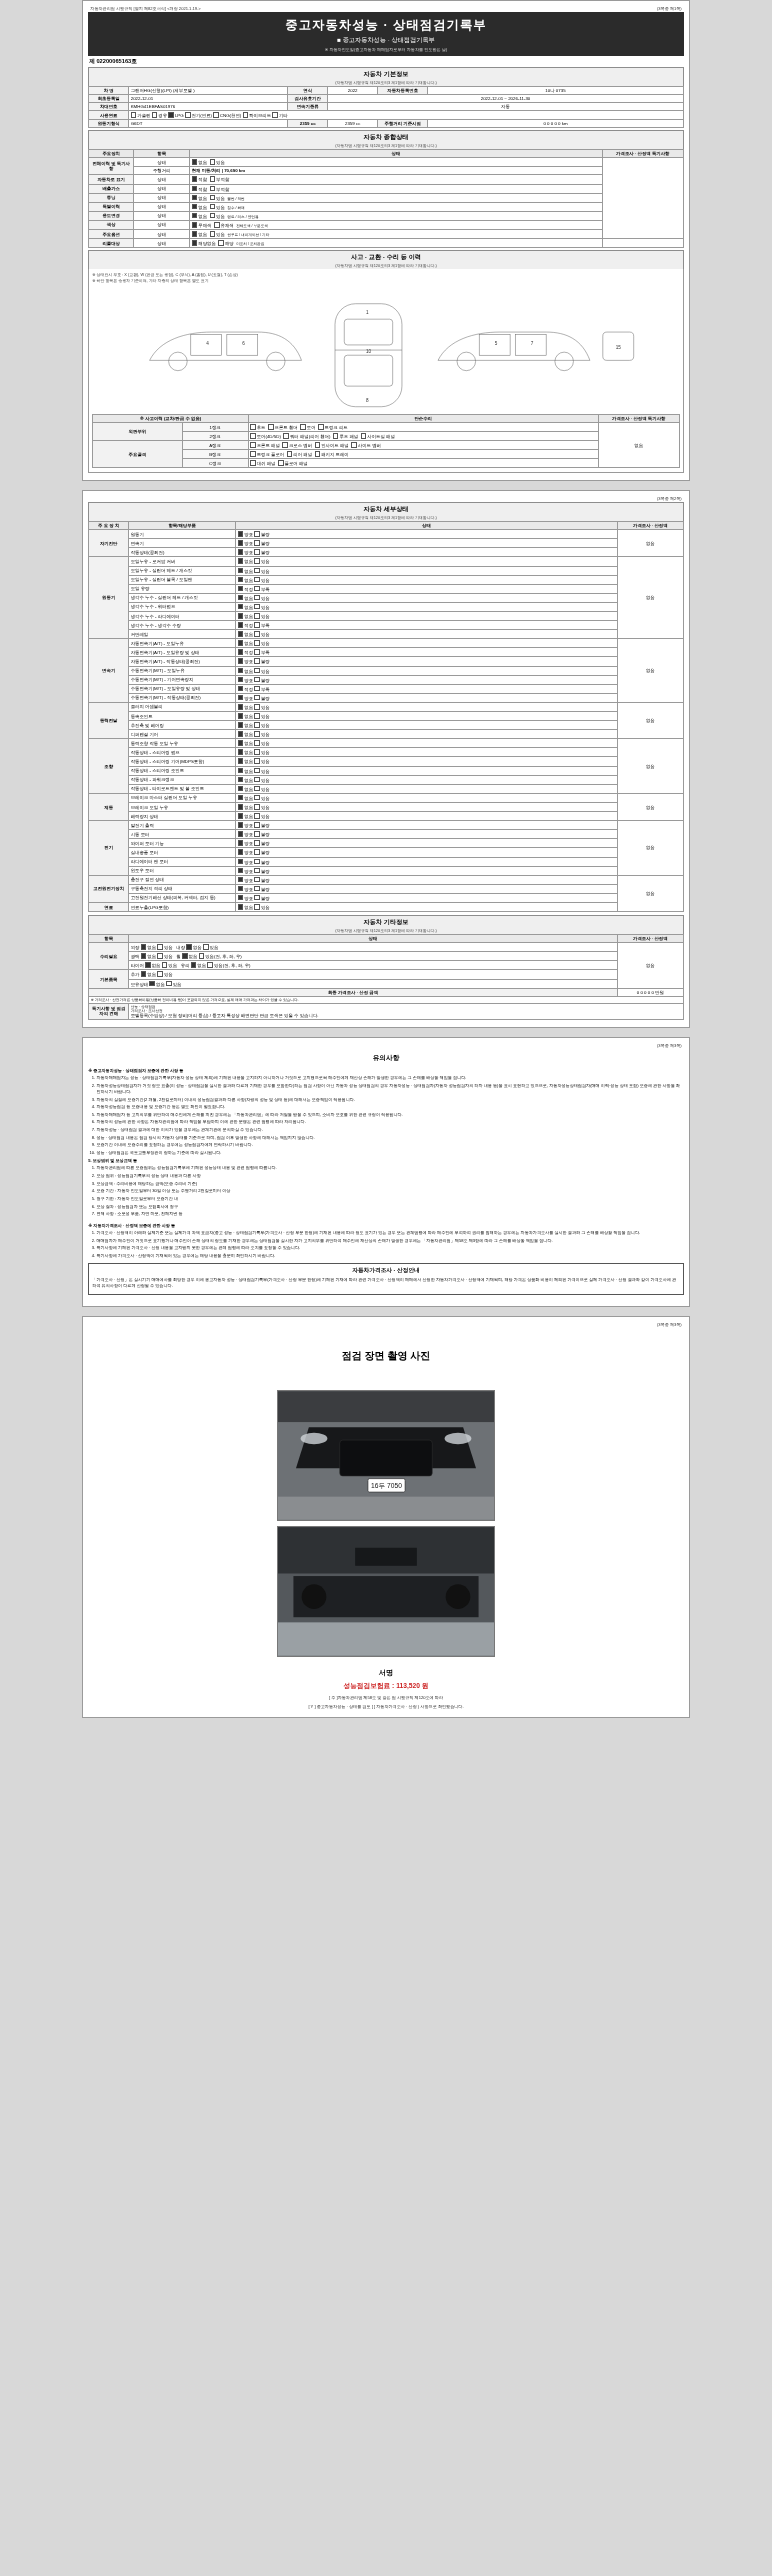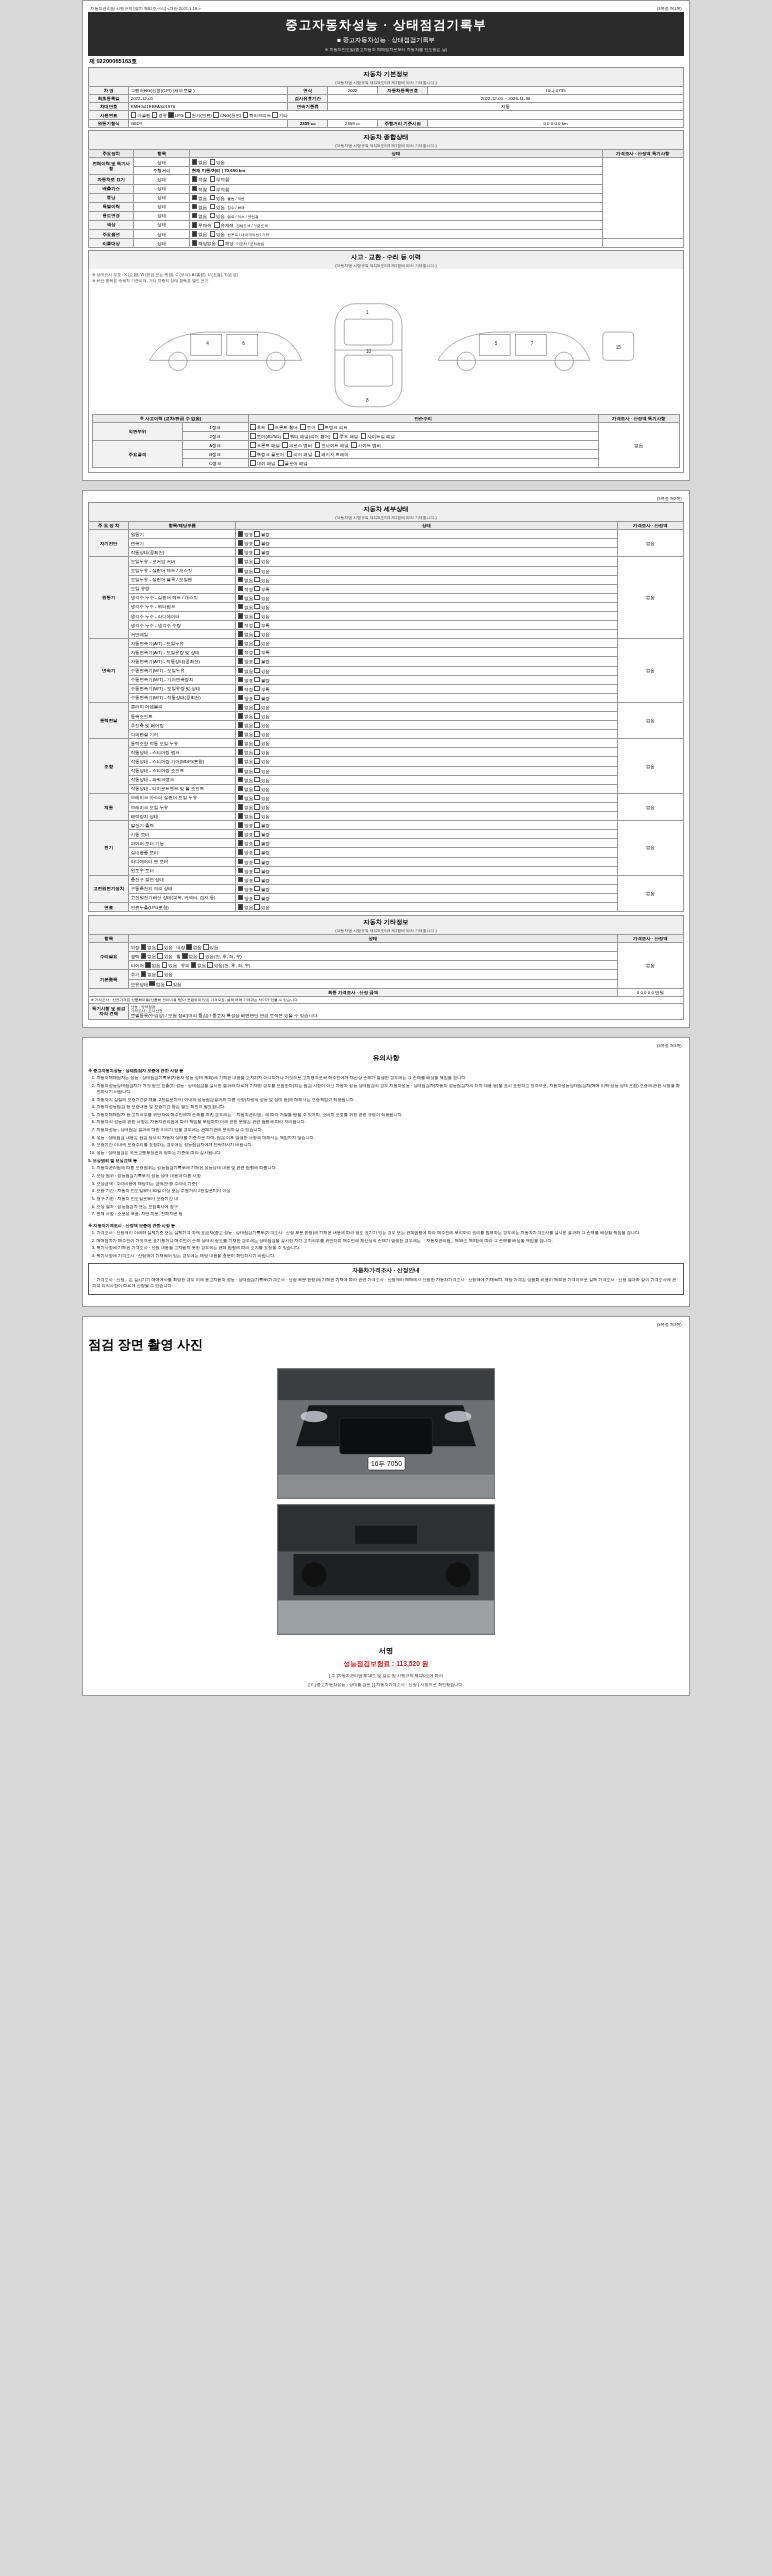--- a/index.html
+++ b/index.html
@@ -637,21 +637,21 @@
       <div style="text-align:center;font-weight:bold;font-size:5.7px">자동차가격조사 · 산정안내</div>
       <p class="mini">「가격조사 · 산정」은 실시기기 매매에사를 희망한 경우 이에 응고자동차 성능 · 상태점검기록부(가격조사 · 산정 부분 한정)에 기재된 기재에 따라 관련 가격조사 · 산정액이 매매에서 산정한 자동차가격조사 · 산정액에 기재되며, 해당 가격은 상품화 비용이 제외된 가격이므로 실제 가격조사 · 산정 결과와 같이 가격조사에 관하여 유의사항이 다르게 산정될 수 있습니다.</p>
     </div>
   </div>
 
   <div class="sheet inner">
     <div class="topbar">
       <span></span>
       <span>(3쪽중 제3쪽)</span>
     </div>
-    <h3 style="text-align:left;font-size:13px;margin:8px 0">점검 장면 촬영 사진</h3>
+    <h3 style="text-align:center;font-size:10px;margin:21px 0">점검 장면 촬영 사진</h3>
     <div class="photos">
       <div class="photo" style="background:linear-gradient(#8b8d90,#5d6064);">
         <svg width="216" height="129" viewBox="0 0 420 250">
           <rect x="0" y="0" width="420" height="250" fill="#6d7175"></rect>
           <rect x="0" y="0" width="420" height="60" fill="#3b3d40"></rect>
           <path d="M60,70 L360,70 L385,150 L35,150 Z" fill="#17181a"></path>
           <rect x="120" y="95" width="180" height="70" rx="6" fill="#0d0e10" stroke="#333"></rect>
           <rect x="175" y="170" width="72" height="26" rx="3" fill="#fff" stroke="#111"></rect>
           <text x="211" y="188" font-size="13" text-anchor="middle" fill="#111" font-family="Liberation Sans">16두 7050</text>
           <ellipse cx="70" cy="92" rx="26" ry="11" fill="#cfd4d8" opacity="0.8"></ellipse>

